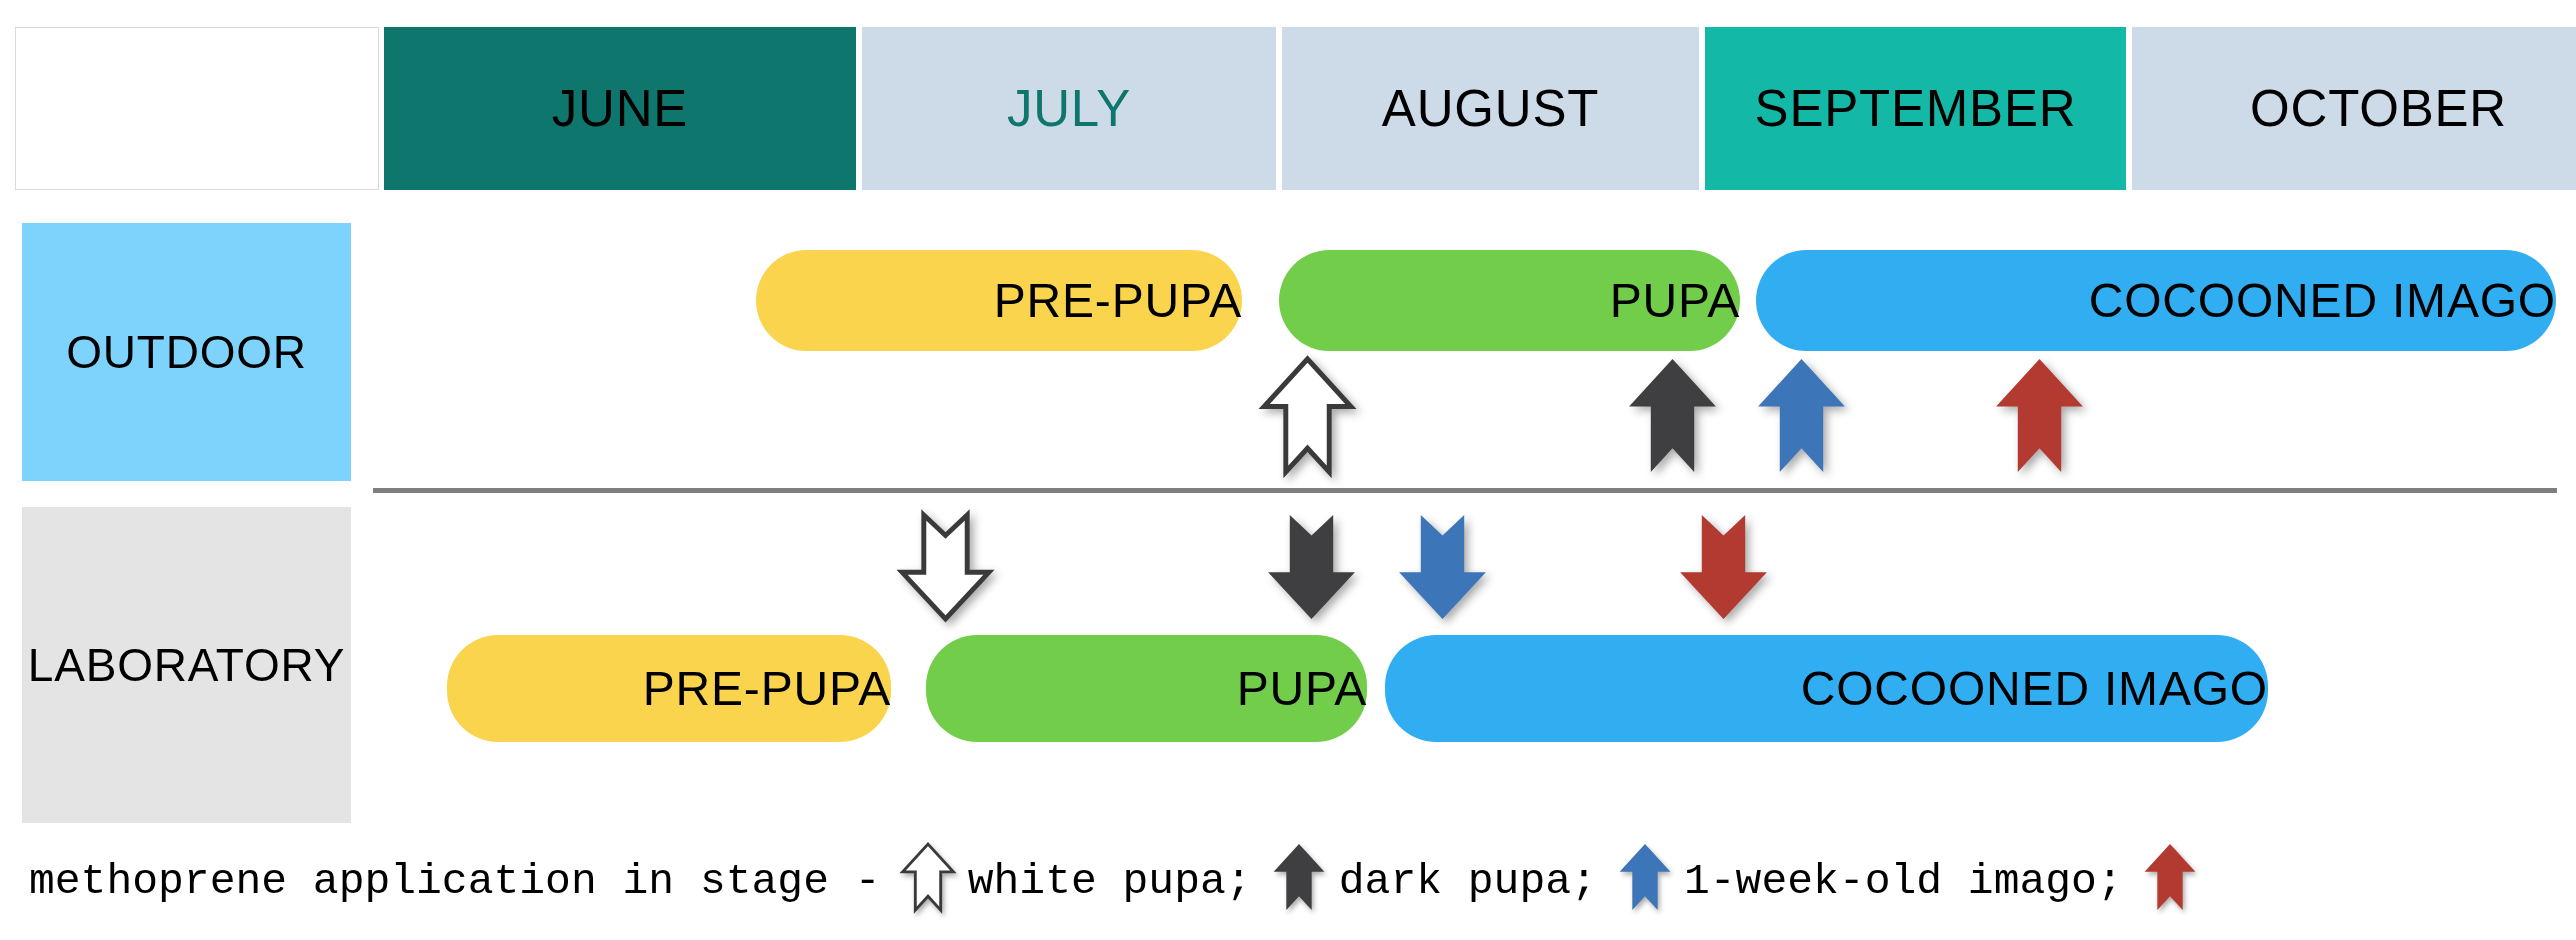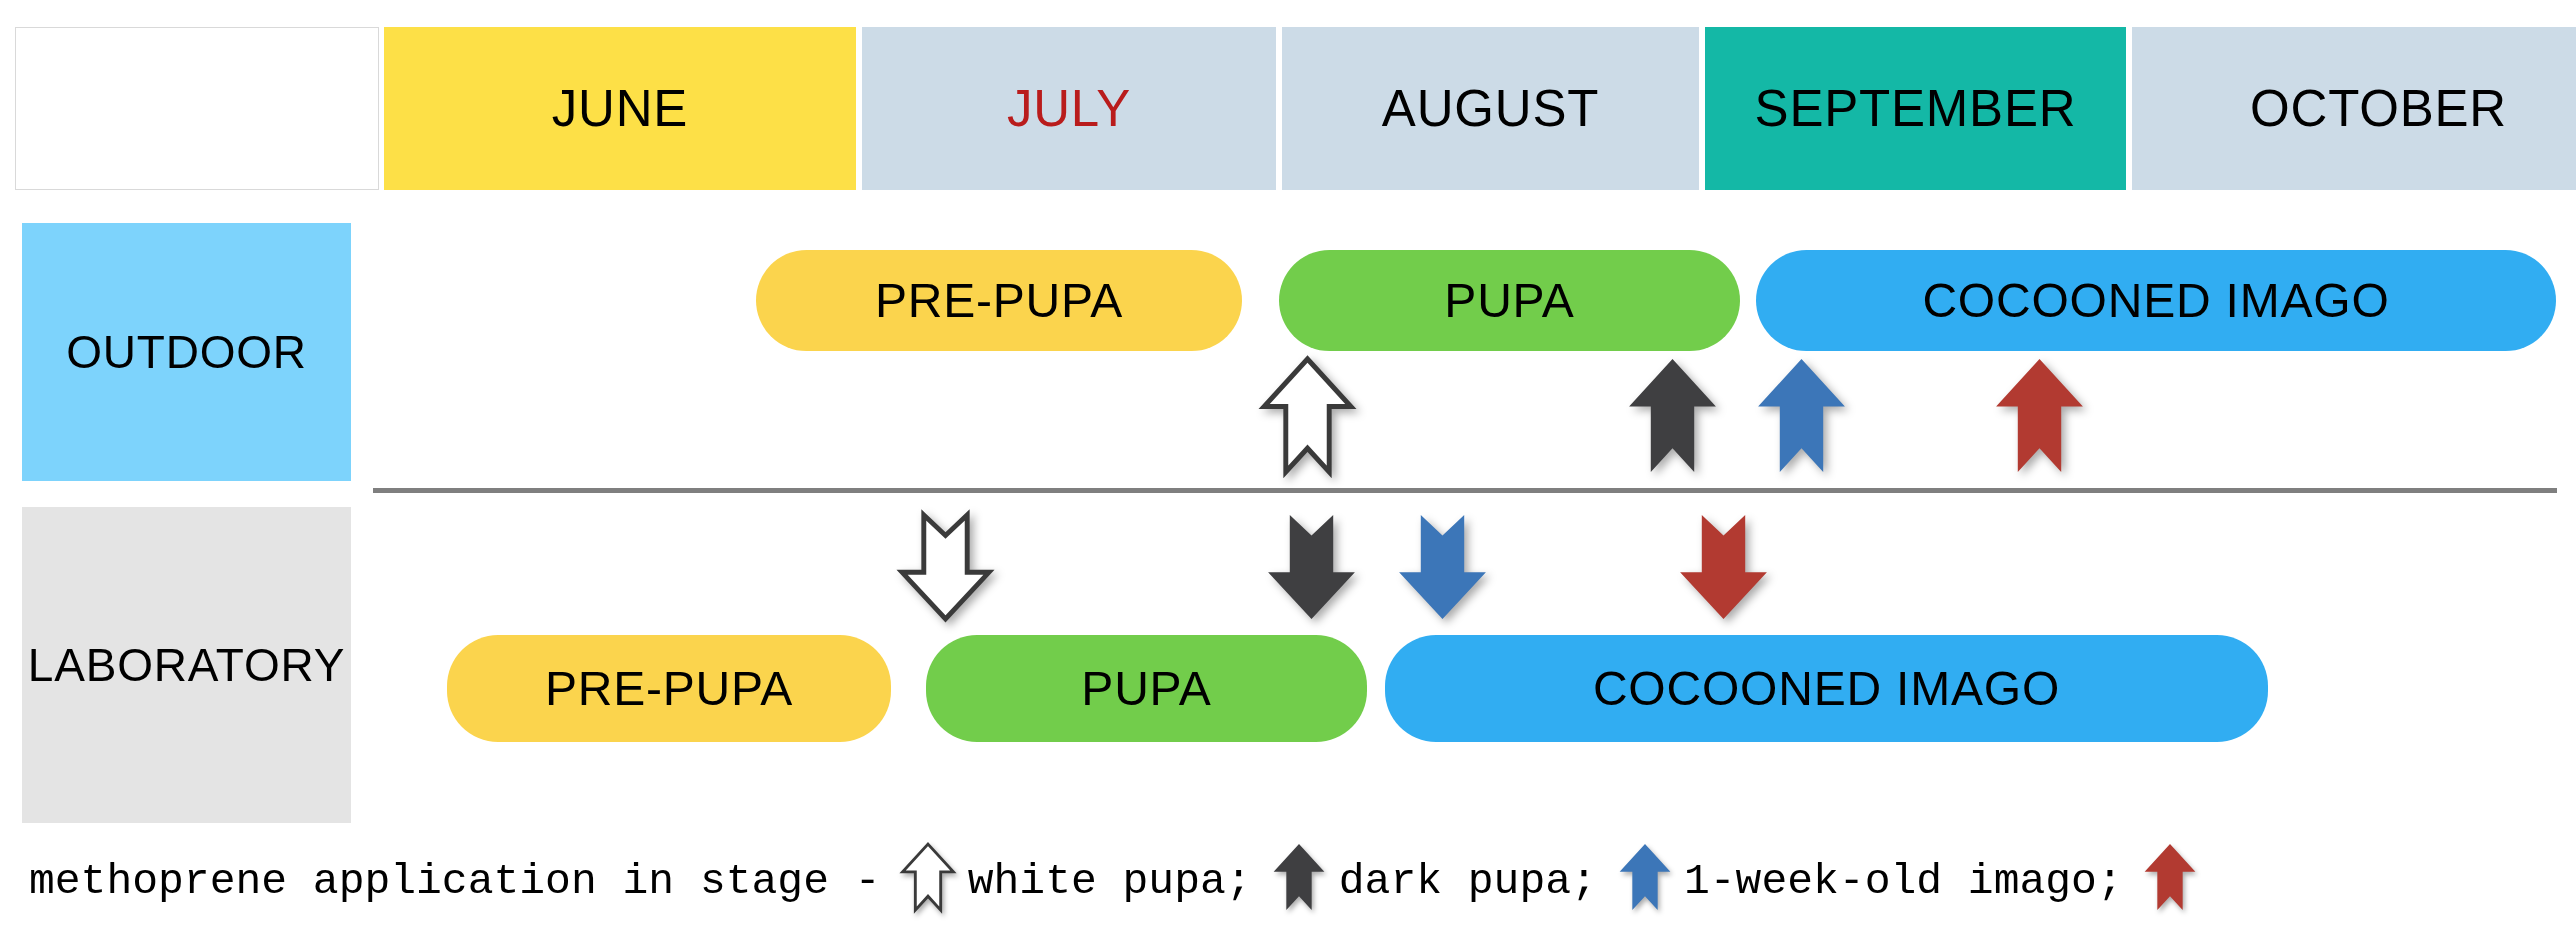--- a/index.html
+++ b/index.html
@@ -2,21 +2,21 @@
 <html style="font-size:13px"><head>
 <meta charset="utf-8">
 <style>
   html,body{margin:0;padding:0;background:#ffffff;}
   body{font-family:"Liberation Sans","DejaVu Sans",sans-serif;color:#000;}
   #stage{position:relative;width:2576px;height:940px;background:#fff;overflow:hidden;}
 
   .month-cell{position:absolute;top:27px;height:163px;display:flex;align-items:center;justify-content:center;font-size:51px;letter-spacing:0.8px;}
   .corner-cell{position:absolute;left:14.8px;top:27px;width:364px;height:163px;box-sizing:border-box;border:1.6px solid;}
   .row-label-cell{position:absolute;display:flex;align-items:center;justify-content:center;font-size:46px;letter-spacing:0.8px;}
-  .stage-bar{position:absolute;border-radius:51px;display:flex;align-items:center;justify-content:center;font-size:48px;letter-spacing:0.8px;}
+  .stage-bar{position:absolute;border-radius:51px;display:flex;align-items:center;justify-content:flex-end;font-size:48px;letter-spacing:0.8px;}
   .divider{position:absolute;left:373px;top:488px;width:2184px;height:4.9px;}
   .arrow{position:absolute;}
   .arrow svg{display:block;filter:drop-shadow(4.1px 4.9px 4.1px rgba(0,0,0,0.33));}
 
   #legend{position:absolute;left:29px;top:824px;height:115px;display:flex;align-items:center;font-size:43px;white-space:nowrap;font-family:Liberation Mono, monospace;}
   .legend-arrow{margin:0 11.5px 0 19.7px;transform:translateY(-4.9px);}
   .legend-arrow svg{display:block;filter:drop-shadow(2.5px 3.3px 2.5px rgba(0,0,0,0.33));}
   .legend-label{display:inline-block;}
 </style>
 </head>
@@ -44,24 +44,24 @@
           <polygon points="53,0 106,58 79.5,58 79.5,138 53,109 26.5,138 26.5,58 0,58" fill="#3c76b8" stroke="none" stroke-width="6" stroke-linejoin="miter"></polygon>
         </svg>
       </span>
       <span class="legend-label">1-week-old imago;</span>
       <span class="legend-arrow">
         <svg width="56" height="66" viewBox="0 0 106 138" style="overflow:visible">
           <polygon points="53,0 106,58 79.5,58 79.5,138 53,109 26.5,138 26.5,58 0,58" fill="#b23a31" stroke="none" stroke-width="6" stroke-linejoin="miter"></polygon>
         </svg>
       </span>
     </div>
-<div class="month-cell" style="left: 384px; width: 472px; background: #fde047; color: rgb(0, 0, 0);">
+<div class="month-cell" style="left: 384px; width: 472px; background: #0f766e; color: rgb(0, 0, 0);">
       <span>JUNE</span>
     </div>
-    <div class="month-cell" style="left: 862px; width: 414px; background: rgb(204, 219, 231); color: #b91c1c;">
+    <div class="month-cell" style="left: 862px; width: 414px; background: rgb(204, 219, 231); color: #0f766e;">
       <span>JULY</span>
     </div>
     <div class="month-cell" style="left: 1282px; width: 417px; background: rgb(204, 219, 231); color: rgb(0, 0, 0);">
       <span>AUGUST</span>
     </div>
     <div class="month-cell" style="left: 1705px; width: 421px; background: #14b8a6; color: rgb(0, 0, 0);">
       <span>SEPTEMBER</span>
     </div>
     <div class="month-cell" style="left: 2132px; width: 493px; background: rgb(204, 219, 231); color: rgb(0, 0, 0);">
       <span>OCTOBER</span>

